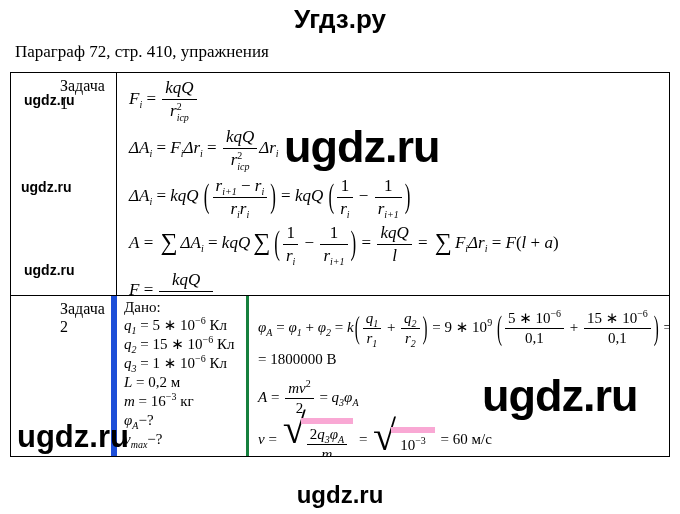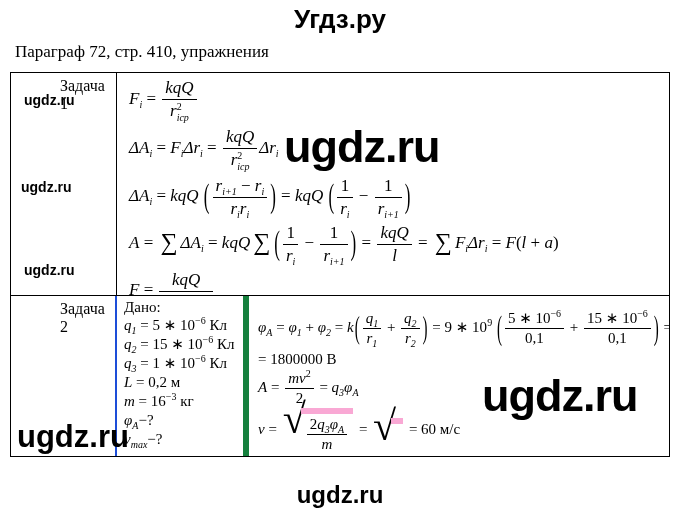--- a/index.html
+++ b/index.html
@@ -13,22 +13,22 @@
   }
   .subtitle { position:absolute; top:42px; left:15px; font-size:17px; }
 
   .tbl { position:absolute; left:10px; top:72px; width:658px; border:1px solid #000; }
   .row { display:flex; }
   .r1 { height:222px; border-bottom:1px solid #000; }
   .r2 { height:160px; }
   .cell { box-sizing:border-box; }
   .r1c1 { width:106px; border-right:1px solid #000; padding:4px 2px 0 9px; }
   .r1c2 { flex:1; padding:5px 0 0 12px; overflow:hidden; }
-  .r2c1 { width:106px; border-right:2px solid #1d4ed8; padding:4px 2px 0 9px; }
-  .r2c2 { width:132px; border-right:6px solid #15803d; padding:3px 0 0 7px; }
+  .r2c1 { width:106px; border-right:6px solid #1d4ed8; padding:4px 2px 0 9px; }
+  .r2c2 { width:132px; border-right:3px solid #15803d; padding:3px 0 0 7px; }
   .r2c3 { flex:1; padding:3px 0 0 9px; overflow:hidden; }
   .task-label { font-size:16px;margin-left:40px; }
   .sect-title { font-size:15px; height:17px; }
 
   .math { white-space:nowrap; font-size:17px; }
   .m15 { font-size:15px; }
   .math .v { font-style:italic; }
   .math .o { font-style:normal; }
   .math sub { font-size:10px; font-style:italic; line-height:0; vertical-align:-4px; }
   .math sup { font-size:10px; font-style:normal; line-height:0; vertical-align:6px; }
@@ -41,21 +41,21 @@
   .sum { font-size:24px; font-style:normal; vertical-align:middle; margin:0 3px; position:relative; top:-2px; }
   .big { display:inline-block; vertical-align:middle; font-style:normal; margin:0 1px; }
   .sq { display:inline-flex; align-items:center; vertical-align:middle; margin:0 2px; }
   .sq .rad { font-style:normal; font-size:42px; line-height:0.9; margin-right:-5px;
              align-self:flex-start; margin-top:-7px; }
   .sq .bod { border-top:6px solid #f9a8d4; padding:2px 4px 0 4px; }
 
   .f-line { margin-bottom:5px; }
   .gline { height:19px; line-height:19px; }
   .s1 { margin-top:11px; }
-  .s2 { height:18px; line-height:18px; margin:2px 0 2px; }
+  .s2 { height:18px; line-height:18px; margin:2px 0 12px; }
   .s3 { margin-bottom:1px; }
 
   .wm {
     position:absolute; font-family:"Liberation Sans", sans-serif; font-weight:bold;
     line-height:1; white-space:nowrap; pointer-events:none;
   }
   .wm-big { font-size:45px; letter-spacing:-1px; }
   .wm-med { font-size:31px; }
   .wm-sm  { font-size:14px; }
   #wm-big1 { left:284px; top:124px; }
@@ -110,21 +110,21 @@
     </div>
     <div class="cell r2c3">
       <div class="math m15 s1"><span class="v">φ</span><sub>A</sub><span class="o"> = </span><span class="v">φ</span><sub>1</sub><span class="o"> + </span><span class="v">φ</span><sub>2</sub><span class="o"> = </span><span class="v">k</span><span class="big" style="transform: scaleY(2.1);">(</span><span class="frac"><span class="num"><span class="v">q</span><sub>1</sub></span><span class="den"><span class="v">r</span><sub>1</sub></span></span><span class="o"> + </span><span class="frac"><span class="num"><span class="v">q</span><sub>2</sub></span><span class="den"><span class="v">r</span><sub>2</sub></span></span><span class="big" style="transform: scaleY(2.1);">)</span><span class="o"> = 9 ∗ 10</span><sup>9</sup><span class="o"> </span><span class="big" style="transform: scaleY(2.3);">(</span><span class="frac"><span class="num"><span class="o">5 ∗ 10</span><sup>−6</sup></span><span class="den"><span class="o">0,1</span></span></span><span class="o"> + </span><span class="frac"><span class="num"><span class="o">15 ∗ 10</span><sup>−6</sup></span><span class="den"><span class="o">0,1</span></span></span><span class="big" style="transform: scaleY(2.3);">)</span><span class="o"> =</span></div>
       <div class="math m15 s2"><span class="o">= 1800000 В</span></div>
       <div class="math m15 s3"><span class="v">A</span><span class="o"> = </span><span class="frac"><span class="num"><span class="v">mv</span><sup>2</sup></span><span class="den"><span class="o">2</span></span></span><span class="o"> = </span><span class="v">q</span><sub>3</sub><span class="v">φ</span><sub>A</sub></div>
       <div class="math m15 s4"><span class="v">v</span><span class="o"> = </span><span class="sq">
             <span class="rad">√</span>
             <span class="bod"><span class="frac"><span class="num"><span class="o">2</span><span class="v">q</span><sub>3</sub><span class="v">φ</span><sub>A</sub></span><span class="den"><span class="v">m</span></span></span></span>
           </span><span class="o"> = </span><span class="sq">
             <span class="rad">√</span>
-            <span class="bod"><span class="frac"></span></span>
+            <span class="bod"><span class="frac"><span class="den"><span class="o">10</span><sup>−3</sup></span></span></span>
           </span><span class="o"> = 60 м/с</span></div>
     </div>
   </div>
 </div>
 
 <span class="wm wm-big" id="wm-big1">ugdz.ru</span>
 <span class="wm wm-big" id="wm-big2">ugdz.ru</span>
 <span class="wm wm-med" id="wm-med1">ugdz.ru</span>
 <span class="wm wm-sm" id="wm-s1">ugdz.ru</span>
 <span class="wm wm-sm" id="wm-s2">ugdz.ru</span>

